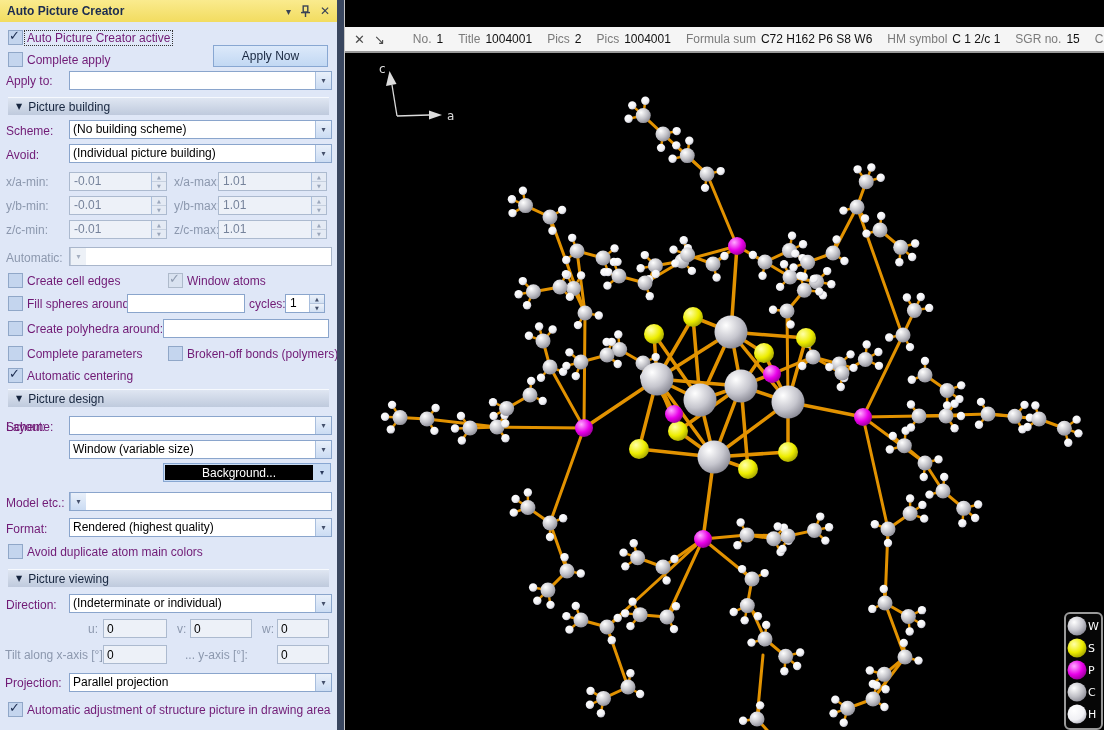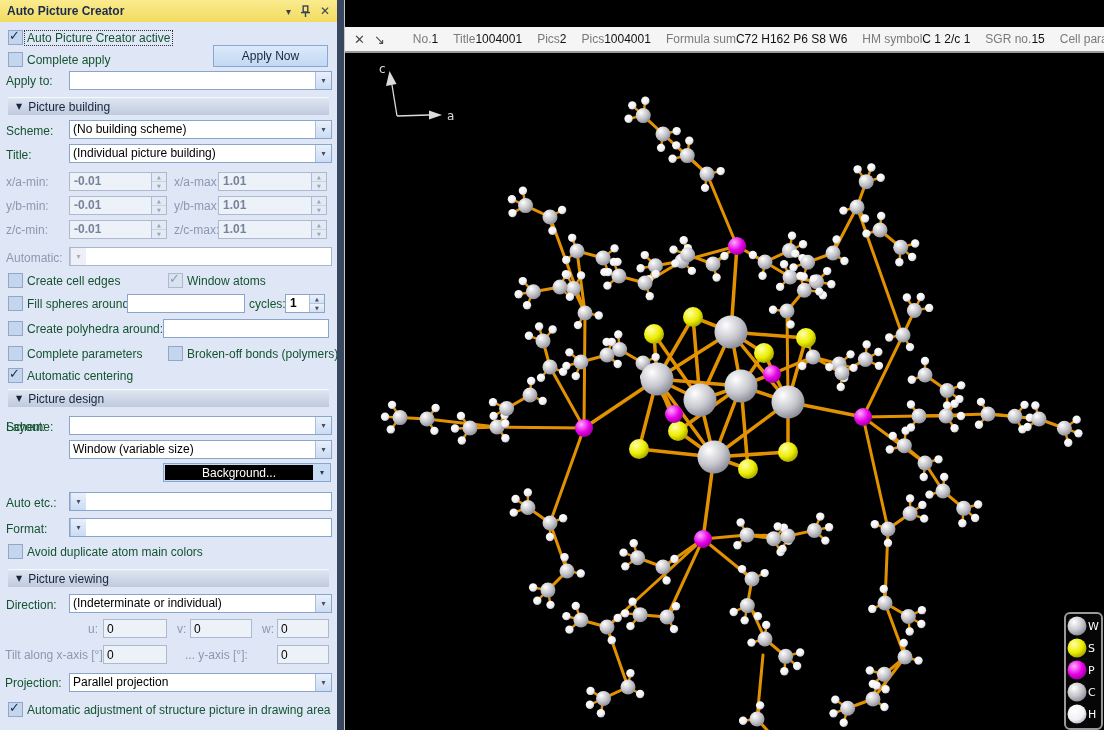--- a/index.html
+++ b/index.html
@@ -5,36 +5,36 @@
   html,body{margin:0;padding:0;background:#222;}
   .app{position:relative;width:1104px;height:730px;overflow:hidden;
        font-family:"Liberation Sans","DejaVu Sans",sans-serif;font-size:12px;
        background:#E3EAF8;}
   
   .left-panel{position:absolute;left:0;top:0;width:337px;height:730px;background:#DFE7F7;}
   .panel-title{position:absolute;left:0;top:0;width:337px;height:22px;background:linear-gradient(#FAEB8E,#F2DC60);
       display:flex;align-items:center;box-sizing:border-box;padding:0 7px;color:#1B2B4F;font-weight:bold;}
   .pt-icons{margin-left:auto;display:flex;gap:9px;align-items:center;color:#3A4356;}
   .pt-icons .gi{font-family:"DejaVu Sans",sans-serif;font-size:10px;cursor:default;}
-  .lbl{position:absolute;color:#14532d;white-space:nowrap;}
+  .lbl{position:absolute;color:#701a75;white-space:nowrap;}
   .lbl.g{color:#8C98AE;}
   .sec{position:absolute;left:8px;width:321px;height:17px;background:linear-gradient(#DFE6F2,#BFCADD);
       border-top:1px solid #F6F9FE;display:flex;align-items:center;color:#17263F;}
   .sec .tri{font-size:8px;margin:0 6px 0 8px;font-family:"DejaVu Sans",sans-serif;}
   .combo{position:absolute;height:17px;background:#FFF;border:1px solid #8AA5CC;display:flex;box-sizing:content-box;}
   .combo .tx{flex:1;padding:1px 3px 0;color:#000;white-space:nowrap;overflow:hidden;}
   .combo .ar{width:15px;background:linear-gradient(#E9F0FA,#CBDCF3);border-left:1px solid #A8BEDD;
       display:flex;align-items:center;justify-content:center;font-size:8px;color:#44506B;font-family:"DejaVu Sans",sans-serif;}
   .combo.dis{border-color:#A9B6CB;}
   .combo.dis .tx{color:#444;}
   .combo.dis .ar{background:#EDF1F7;color:#A5AFC0;border-left-color:#C2CCDB;}
   .field{position:absolute;height:17px;background:#FFF;border:1px solid #8AA5CC;color:#000;
       padding:0 3px;display:flex;align-items:center;box-sizing:content-box;}
   .spin{position:absolute;height:17px;border:1px solid #8AA5CC;background:#FFF;display:flex;box-sizing:content-box;}
-  .spin .tx{flex:1;padding:1px 4px 0;color:#000;font-weight:bold;}
+  .spin .tx{flex:1;padding:1px 4px 0;color:#000;}
   .spin .btns{width:14px;display:flex;flex-direction:column;border-left:1px solid #A8BEDD;}
   .spin .btns span{flex:1;display:flex;align-items:center;justify-content:center;font-size:5px;
       color:#44506B;background:linear-gradient(#EDF2FA,#D2E0F3);font-family:"DejaVu Sans",sans-serif;}
   .spin .btns span+span{border-top:1px solid #B6C6DE;}
   .spin.dis,.field.dis{background:#EDF1F8;border-color:#ACBACF;}
   .spin.dis .tx{color:#76839B;}
   .spin.dis .btns span{background:#E4EAF4;color:#9AA6BB;border-color:#C6D0DF;}
   .cb{position:absolute;width:13px;height:13px;background:#C4D5EE;border:1px solid #90A7C8;}
   .cb.chk::after{content:"✓";position:absolute;left:0px;top:-3px;font-size:13px;font-weight:bold;
       color:#1B2B4F;font-family:"DejaVu Sans",sans-serif;}
@@ -56,21 +56,21 @@
       display:flex;align-items:center;gap:7px;box-sizing:border-box;padding:0 6px;
       color:#FFF;font-weight:bold;font-size:12.5px;border-bottom:1px solid #454545;}
   .doc-icon{width:17px;height:15px;background:#FFF;border:1px solid #D8D8D8;box-sizing:border-box;position:relative;}
   .doc-icon .bar{position:absolute;left:1px;top:1px;right:1px;height:3px;background:#2244BB;}
   .doc-icon .bodyk{position:absolute;left:1px;top:4px;right:1px;bottom:1px;background:#111;}
   .doc-icon i{position:absolute;width:4px;height:4px;}
   .doc-toolbar{position:absolute;left:0;top:27px;width:759px;height:26px;background:#F5F5F5;
       border-bottom:2px solid #9A9A9A;display:flex;align-items:center;box-sizing:border-box;overflow:hidden;}
   .tb-ic{color:#4A4A4A;font-size:13px;margin-left:9px;font-family:"DejaVu Sans",sans-serif;}
   .tb-items{display:flex;margin-left:28px;white-space:nowrap;}
-  .ti{display:flex;margin-right:15px;}
+  .ti{display:flex;gap:5px;margin-right:15px;}
   .ti .l{color:#7A7A7A;}
   .ti .v{color:#101010;}
   .canvas{position:absolute;left:0;top:55px;width:759px;height:675px;background:#000;}
   svg text{font-family:"DejaVu Sans",sans-serif;}
 </style>
 </head>
 <body>
 
 <div class="app">
 
@@ -104,21 +104,21 @@
     <div class="sec" style="top:97px">
       <span class="tri">▼</span>
       <span>Picture building</span>
     </div>
 
     <span class="lbl" style="left:6px;top:124px">Scheme:</span>
     <div class="combo" style="left:69px;top:120px;width:261px">
       <span class="tx">(No building scheme)</span>
       <span class="ar">▾</span>
     </div>
-    <span class="lbl" style="left:6px;top:148px">Title:</span>
+    <span class="lbl" style="left:6px;top:148px">Avoid:</span>
     <div class="combo" style="left:69px;top:144px;width:261px">
       <span class="tx">(Individual picture building)</span>
       <span class="ar">▾</span>
     </div>
 
     <span class="lbl g" style="left:6px;top:175px">x/a-min:</span>
     <div class="spin dis" style="left:69px;top:172px;width:96px">
       <span class="tx">-0.01</span>
       <span class="btns">
           <span>▲</span>
@@ -214,26 +214,27 @@
     <div class="combo" style="left:69px;top:440px;width:261px">
       <span class="tx">Window (variable size)</span>
       <span class="ar">▾</span>
     </div>
 
     <div class="bg-frame">
       <span class="bg-black">Background...</span>
       <span class="bg-arrow">▾</span>
     </div>
 
-    <span class="lbl" style="left:6px;top:496px">Auto etc.:</span>
+    <span class="lbl" style="left:6px;top:496px">Model etc.:</span>
     <div class="combo" style="left:69px;top:492px;width:261px">
       <span class="ar">▾</span>
     </div>
     <span class="lbl" style="left:6px;top:522px">Format:</span>
     <div class="combo" style="left:69px;top:518px;width:261px">
+      <span class="tx">Rendered (highest quality)</span>
       <span class="ar">▾</span>
     </div>
 
     <span class="cb" style="left:8px;top:544px"></span>
     <span class="lbl" style="left:27px;top:545px">Avoid duplicate atom main colors</span>
 
     <div class="sec" style="top:569px">
       <span class="tri">▼</span>
       <span>Picture viewing</span>
     </div>

